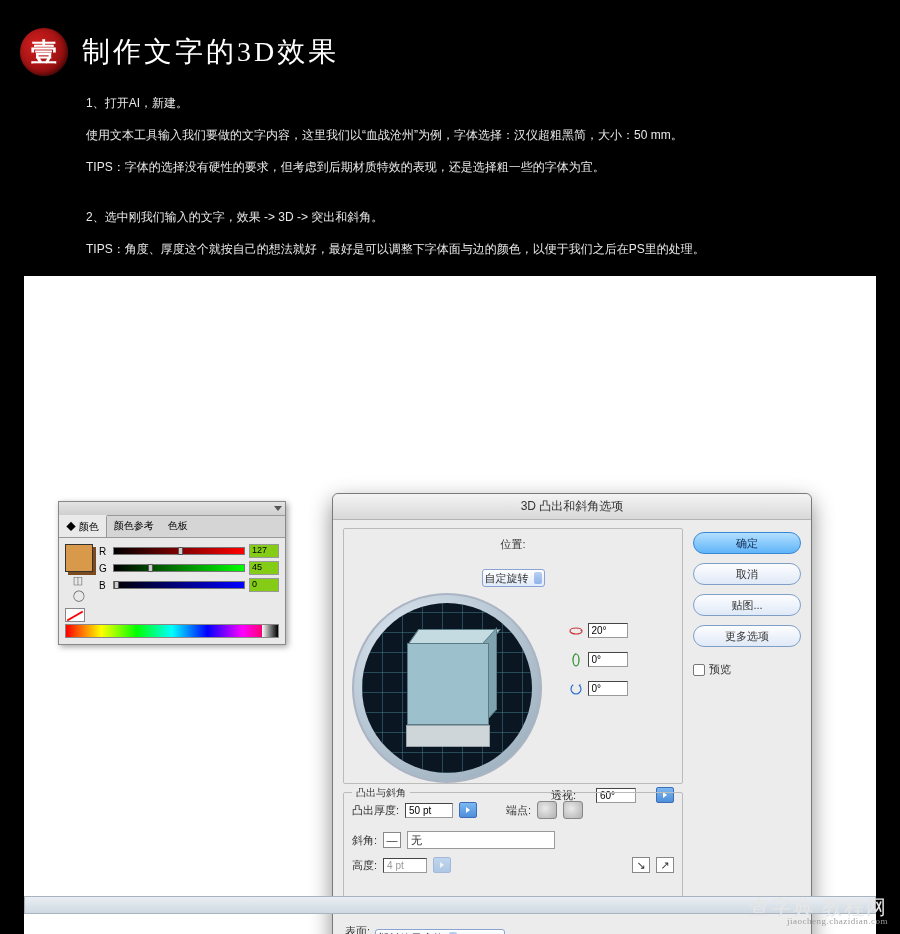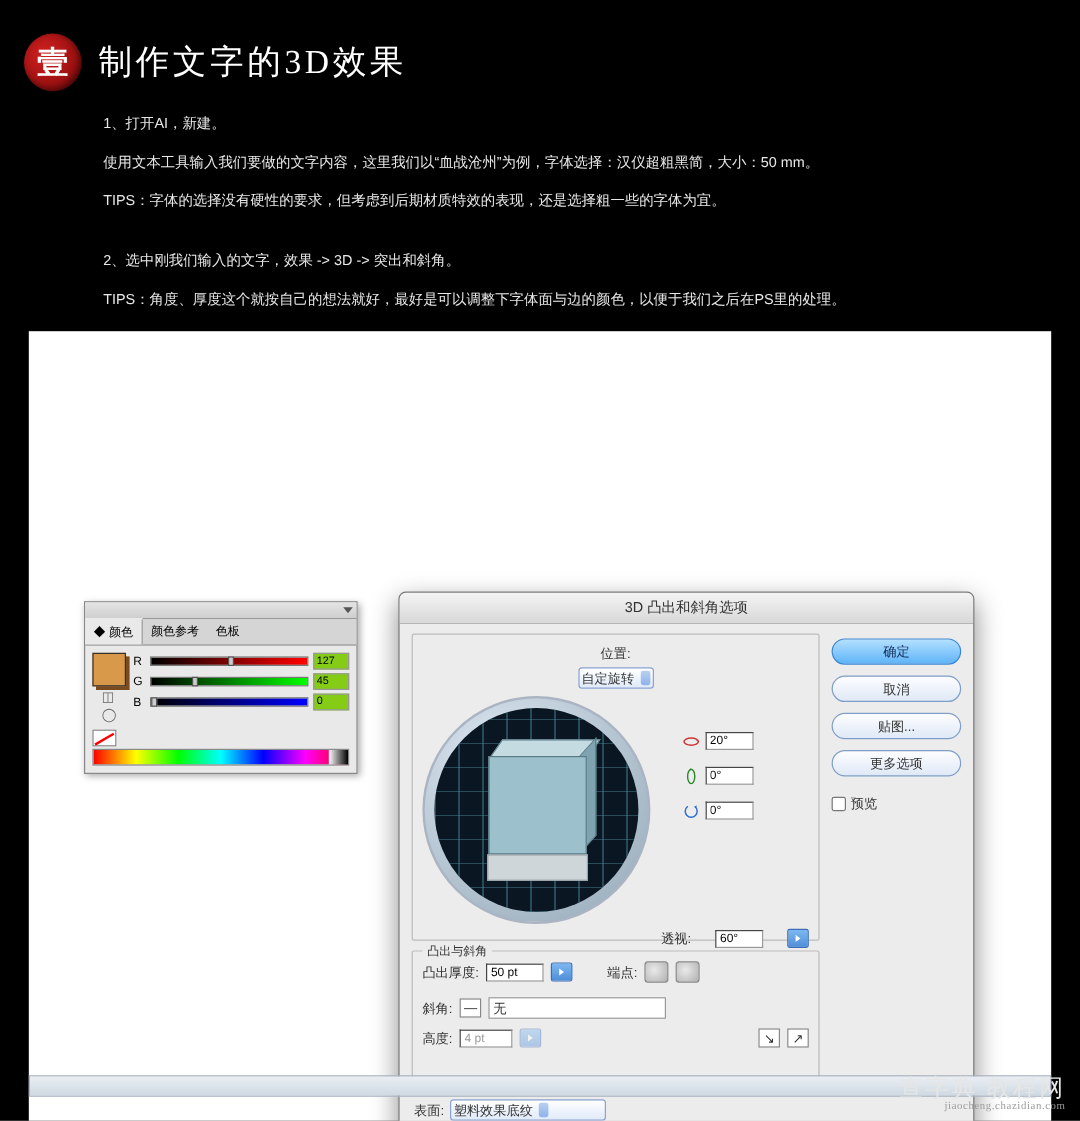--- a/index.html
+++ b/index.html
@@ -15,21 +15,21 @@
 
 .big3d { position: absolute; top: 6px; left: 10px; right: 10px; height: 210px; display: flex; align-items: center; justify-content: center; }
 .big3d-text { font-size: 160px; font-weight: 900; color: #d89a4a; text-shadow: 
   1px 1px 0 #a66f2e, 2px 2px 0 #a66f2e, 3px 3px 0 #a66f2e, 4px 4px 0 #a66f2e,
   5px 5px 0 #9a6428, 6px 6px 0 #9a6428, 7px 7px 0 #8e5a22, 8px 8px 0 #8e5a22,
   9px 9px 0 #82501c, 10px 10px 0 #82501c, 11px 11px 0 #764616, 12px 12px 0 #764616,
   13px 13px 0 #6a3c10, 14px 14px 0 #6a3c10, 15px 15px 0 #5e320a, 16px 16px 0 #5e320a,
   17px 17px 0 #522804; letter-spacing: -8px; font-family: "Microsoft YaHei", sans-serif; transform: scaleX(1.0); white-space:nowrap;}
 
 
-.color-panel { position: absolute; top: 225px; left: 46px; width: 228px; background: #e9e9e9; border: 1px solid #888; box-shadow: 2px 2px 6px rgba(0,0,0,0.35); font-size: 10px; }
+.color-panel { position: absolute; top: 225px; left: 34px; width: 228px; background: #e9e9e9; border: 1px solid #888; box-shadow: 2px 2px 6px rgba(0,0,0,0.35); font-size: 10px; }
 .cp-title { background: linear-gradient(#e4e4e4,#cfcfcf); height: 14px; border-bottom: 1px solid #999; display:flex; justify-content:flex-end; align-items:center; padding:0 3px; gap:2px;}
 .cp-title .tri { width:0;height:0;border-left:4px solid transparent;border-right:4px solid transparent;border-top:5px solid #555;}
 .cp-tabs { display: flex; background: #d5d5d5; border-bottom: 1px solid #999; }
 .cp-tab { padding: 3px 7px; font-size: 10px; cursor: pointer; }
 .cp-tab.active { background: #e9e9e9; border-right: 1px solid #999; border-top: 2px solid #e9e9e9; margin-top:-1px;}
 .cp-body { padding: 6px; display: flex; gap: 6px; }
 .swatch-col { display:flex; flex-direction:column; align-items:center; gap:2px;}
 .swatch-big { width: 28px; height: 28px; background: #d89a4a; border: 1px solid #333; box-shadow: 3px 3px 0 #7c4a1f; }
 .sliders { flex: 1; display: flex; flex-direction: column; gap: 3px; }
 .slider-row { display: flex; align-items: center; gap: 4px; }
@@ -52,21 +52,21 @@
 .dlg-body { padding: 8px 10px; display: flex; gap: 10px; }
 .dlg-left { flex: 1; }
 .dlg-right { width: 108px; display: flex; flex-direction: column; gap: 9px; padding-top: 4px; }
 
 .fieldset { border: 1px solid #bbb; border-radius: 2px; padding: 8px 8px 10px 8px; margin-bottom: 8px; position: relative; }
 .fieldset .legend { position: absolute; top: -7px; left: 8px; background: #ececec; padding: 0 4px; font-size: 10px; }
 
 .pos-row { display: flex; align-items: center; gap: 4px; margin-bottom: 6px; flex-direction: column; }
 .dropdown { background: #fff; border: 1px solid #8aa3d3; height: 18px; display: flex; align-items: center; padding: 0 4px; gap: 3px; border-radius:3px; position:relative;}
 .dropdown .arrow { width:0;height:0;border-left:3px solid transparent;border-right:3px solid transparent;border-top:4px solid #3b5fab; margin-left:2px;}
-.dropdown.stepper { background: linear-gradient(#fff,#e0eaf9); padding:0 2px;}
+.dropdown.stepper { background: linear-gradient(#fff,#e0eaf9); padding:0 2px;margin-top:13px;}
 .dropdown.stepper .arrow { border:none; width:8px; height:12px; background: linear-gradient(#b8cff2,#8fb3e9); border-radius:2px; display:flex; flex-direction:column; align-items:center; justify-content:center;}
 
 .preview-outer { display: flex; gap: 8px; }
 .preview-circle { width: 190px; height: 190px; border-radius: 50%; background: radial-gradient(circle at 36% 32%, #e8f0f7 0%, #c9d6e2 32%, #8fa3b2 100%); border: 2px solid #aab4c2; position:relative; display:flex; align-items:center; justify-content:center; overflow:hidden;}
 .wireframe { position:absolute; inset:8px; border-radius:50%; background: #0a1621; }
 .wireframe::before { content:''; position:absolute; inset:0; border-radius:50%;
   background-image: repeating-linear-gradient(0deg, rgba(74,138,156,.45) 0 1px, transparent 1px 20px),
                     repeating-linear-gradient(90deg, rgba(74,138,156,.45) 0 1px, transparent 1px 20px);}
 .cube { position: absolute; width: 92px; height: 110px; top: 36px; left: 49px; }
 .cube-front { width: 82px; height: 82px; background: #9cc1cc; border:1px solid #5a7a86; position:absolute; top:12px; left:4px;}

